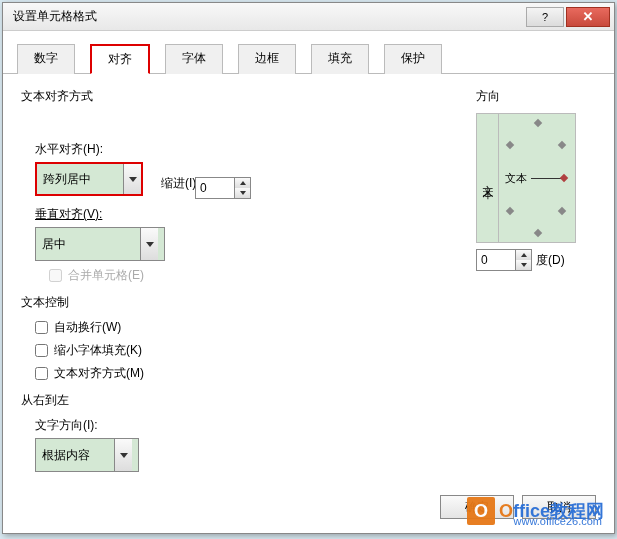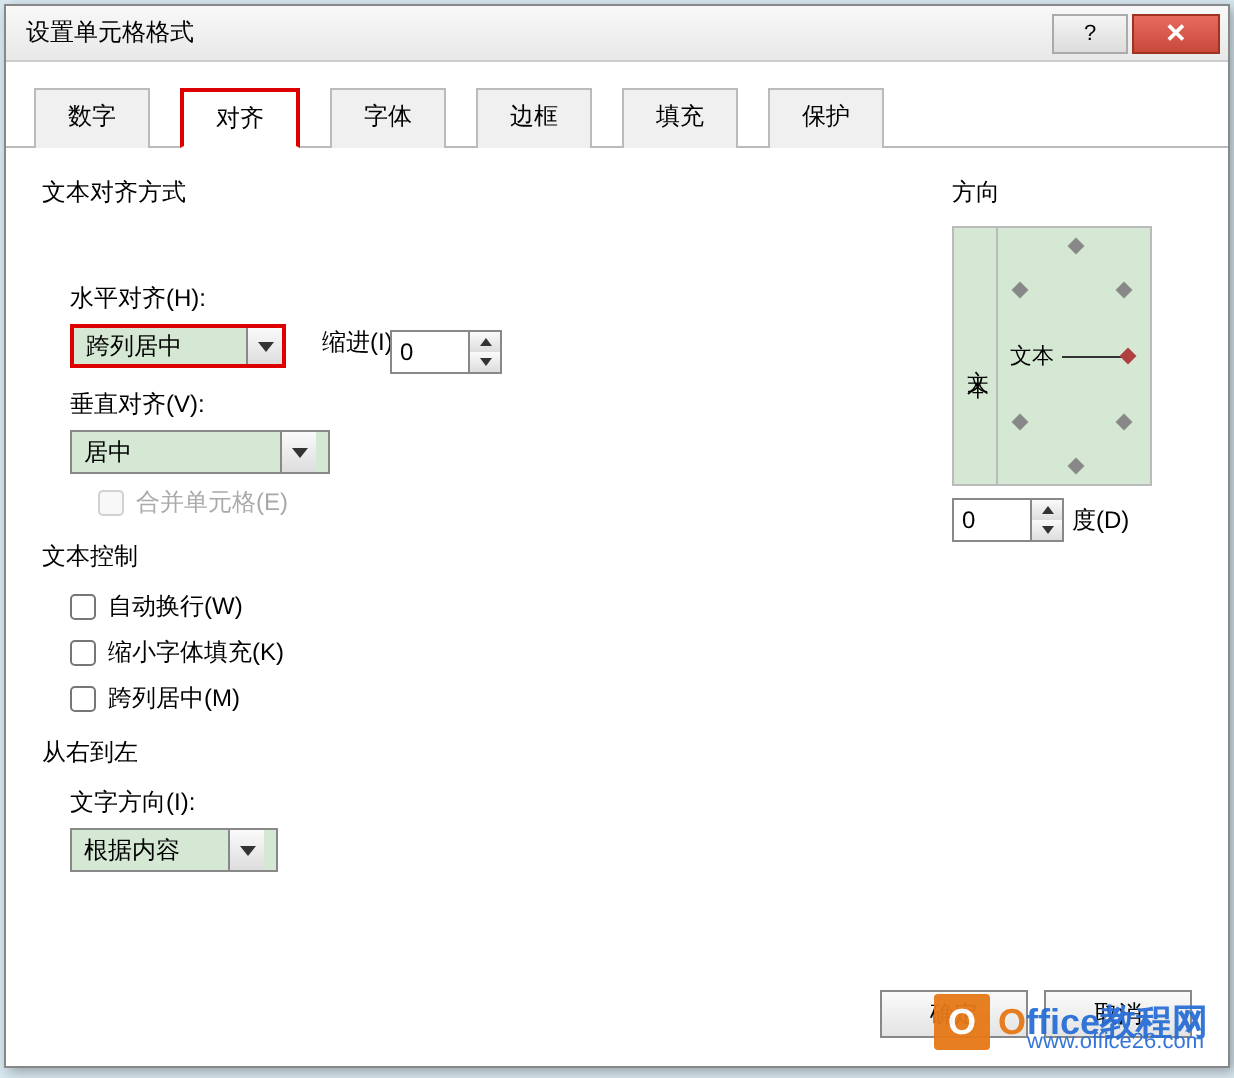--- a/index.html
+++ b/index.html
@@ -10,21 +10,21 @@
     .titlebar .btn { width: 38px; height: 20px; border: 1px solid #aaa; background: linear-gradient(#f4f4f4,#dcdcdc); display: flex; align-items: center; justify-content: center; margin-left: 2px; font-size: 11px; cursor: default; }
     .titlebar .btn.close { background: linear-gradient(#e86a5e,#c8493b); color: #fff; width: 44px; border-color: #a03020; font-weight: bold; font-size: 13px; }
     .tabs { display: flex; padding: 12px 14px 0 14px; border-bottom: 1px solid #bbb; gap: 16px; }
     .tab { padding: 5px 16px; border: 1px solid #bbb; border-bottom: none; background: #f0f0f0; margin-right: -1px; cursor: default; position: relative; top: 1px; }
     .tab.active { background: #fff; border-bottom: 1px solid #fff; border: 2px solid #d00; border-bottom: 1px solid #fff; z-index: 2; }
     .content { padding: 10px 18px; display: flex; }
     .leftcol { flex: 1; }
     .rightcol { width: 120px; }
     .group-label { margin: 4px 0 8px 0; }
     .label { margin-bottom: 4px; }
-    .combo { display: inline-flex; align-items: center; border: 1px solid #888; height: 22px; background: #d4e8d4; }
+    .combo { display: inline-flex; align-items: center; border: 1px solid #888; height: 34px; background: #d4e8d4; }
     .combo.highlight { border: 2px solid #d00; }
     .combo .val { padding: 0 6px; min-width: 86px; }
     .combo .arrow { width: 18px; height: 100%; border-left: 1px solid #888; background: linear-gradient(#fafafa,#ddd); display: flex; align-items: center; justify-content: center; }
     .combo .arrow::after { content:''; border-left:4px solid transparent; border-right:4px solid transparent; border-top:5px solid #333; }
     .spinner { display: inline-flex; border: 1px solid #888; height: 22px; }
     .spinner input { width: 38px; border: none; padding: 0 4px; outline: none; text-align: left; }
     .spinner .sp { width: 16px; display: flex; flex-direction: column; border-left: 1px solid #888; }
     .spinner .sp div { flex:1; background: linear-gradient(#fafafa,#ddd); display:flex; align-items:center; justify-content:center; }
     .spinner .sp div::after { content:''; border-left:3px solid transparent; border-right:3px solid transparent; }
     .spinner .sp .up::after { border-bottom:4px solid #333; }
@@ -89,21 +89,21 @@
           <div style="width:130px;"></div>
           <div class="spinner" style="margin-left:30px; margin-top:-28px;">
             <input value="0" style="">
             <div class="sp">
                 <div class="up"></div>
                 <div class="dn"></div>
               </div>
           </div>
         </div>
 
-        <div class="label" style="margin-top:4px;">垂直对齐(V):</div>
+        <div class="label" style="margin-top:4px;text-decoration:underline;">垂直对齐(V):</div>
         <div class="combo" style="width:130px;">
           <span class="val" style="min-width:104px;">居中</span>
           <span class="arrow"></span>
         </div>
 
         <div class="chk disabled">
           <input type="checkbox" disabled="" style="">
           <span>合并单元格(E)</span>
         </div>
       </div>
@@ -113,21 +113,21 @@
         <div class="chk">
           <input type="checkbox" style="">
           <span>自动换行(W)</span>
         </div>
         <div class="chk">
           <input type="checkbox" style="">
           <span>缩小字体填充(K)</span>
         </div>
         <div class="chk">
           <input type="checkbox" style="">
-          <span>跨列居中(M)</span>
+          <span>文本对齐方式(M)</span>
         </div>
       </div>
 
       <div class="sect">
         <div class="group-label">从右到左</div>
         <div style="margin-left:14px;">
           <div class="label">文字方向(I):</div>
           <div class="combo" style="width:104px;">
             <span class="val" style="min-width:78px;">根据内容</span>
             <span class="arrow"></span>

